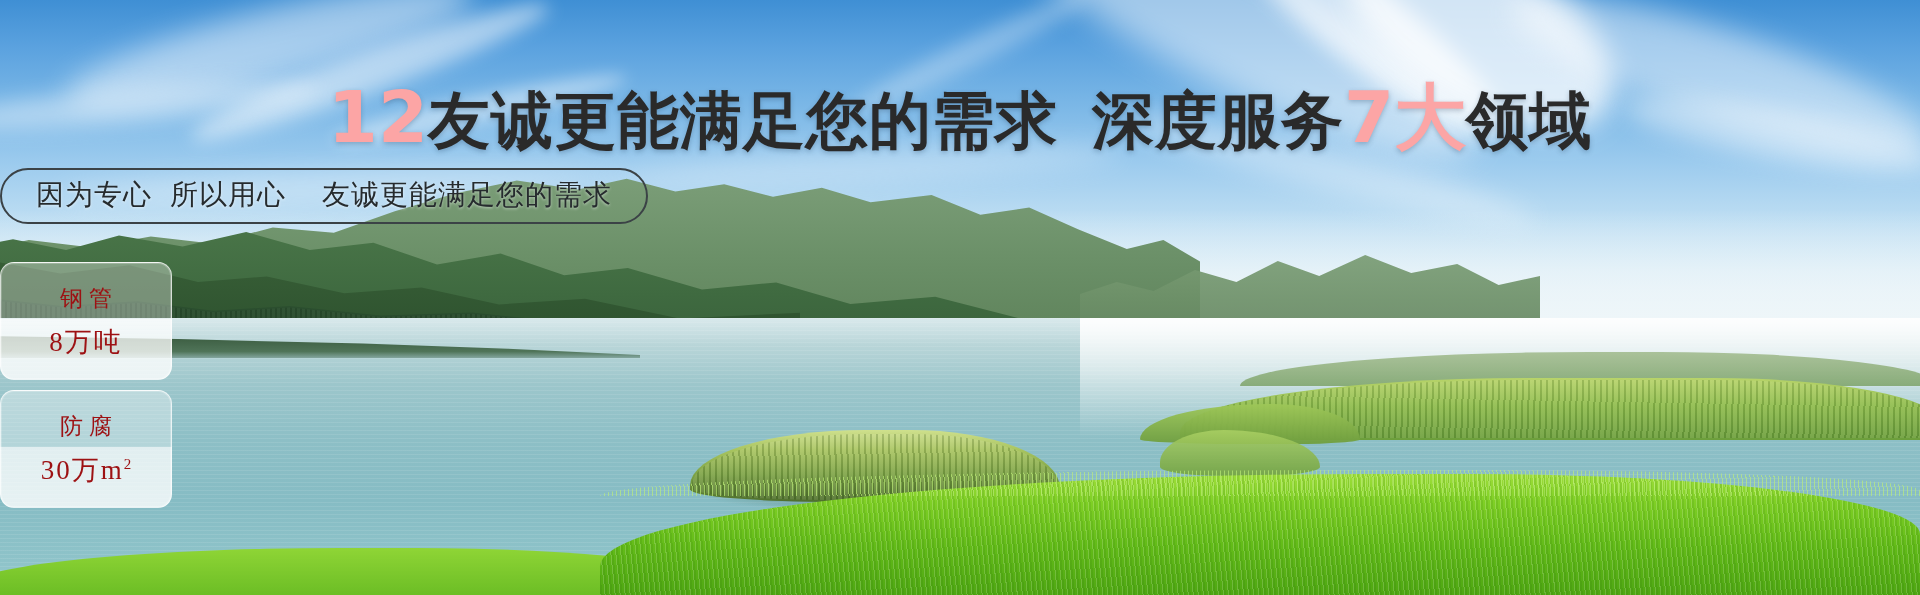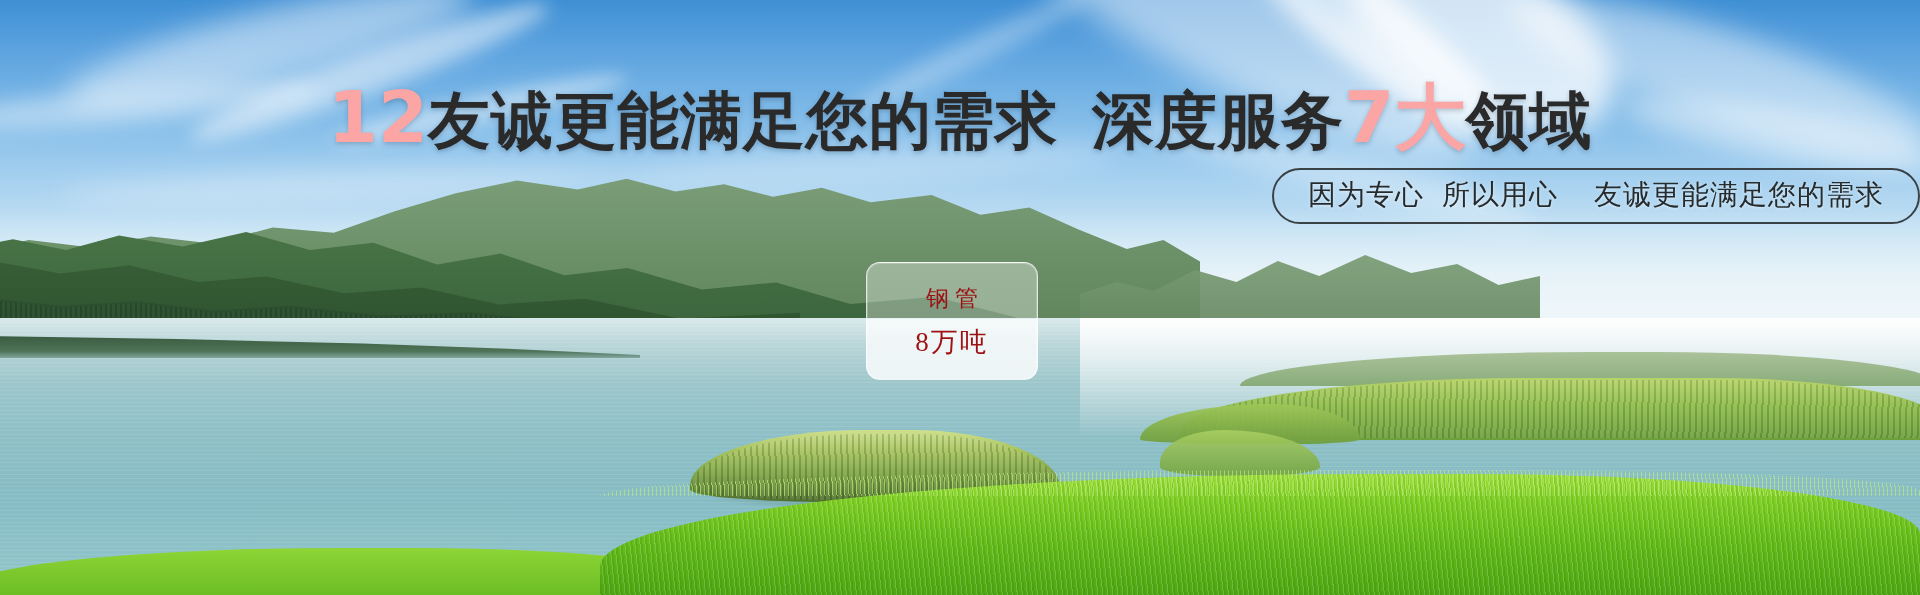--- a/index.html
+++ b/index.html
@@ -197,38 +197,38 @@
     letter-spacing:1px;
     color:#2a2a2a;
     text-shadow:0 2px 5px rgba(40,70,100,.30);
     white-space:nowrap;
   }
   .headline .red{ color:#fca5a5; font-size:72px; letter-spacing:0; }
   .headline .gap{ display:inline-block; width:34px; }
 
   .pill-wrap{
     position:absolute; left:0; top:168px; width:1920px;
-    display:flex; justify-content:flex-end;
+    display:flex; justify-content:flex-start;
   }
   .pill{
     border:2px solid #3b4246;
     border-radius:30px;
     padding:7px 34px 10px;
     font-size:28px; line-height:1.25;
     color:#262b2e;
     letter-spacing:1px;
     white-space:nowrap;
     text-shadow:0 1px 3px rgba(255,255,255,.55);
   }
   .pill .sp{ display:inline-block; width:18px; }
 
   
   .cards{
     position:absolute; left:0; top:262px; width:1904px;
-    display:flex; justify-content:center; gap:10px;
+    display:flex; justify-content:center; gap:10px;flex-direction:column;
   }
   .card{
     width:172px; height:118px;
     border-radius:14px;
     border:1px solid rgba(255,255,255,.70);
     background:linear-gradient(180deg, rgba(255,255,255,.34) 0%,
                                        rgba(255,255,255,.34) 48%,
                                        rgba(255,255,255,.74) 48%,
                                        rgba(255,255,255,.80) 100%);
     display:flex; flex-direction:column;
@@ -303,17 +303,21 @@
     </div>
   </div>
 
   <div class="cards">
 
     <div class="card">
       <div class="card-label">钢管</div>
       <div class="card-value"><span>8万吨</span></div>
     </div>
 
+    <div class="card">
+      <div class="card-label">防腐</div>
+      <div class="card-value"><span>30万m</span><sup>2</sup></div>
+    </div>
 
 
   </div>
 
 </div>
 
 </body></html>

